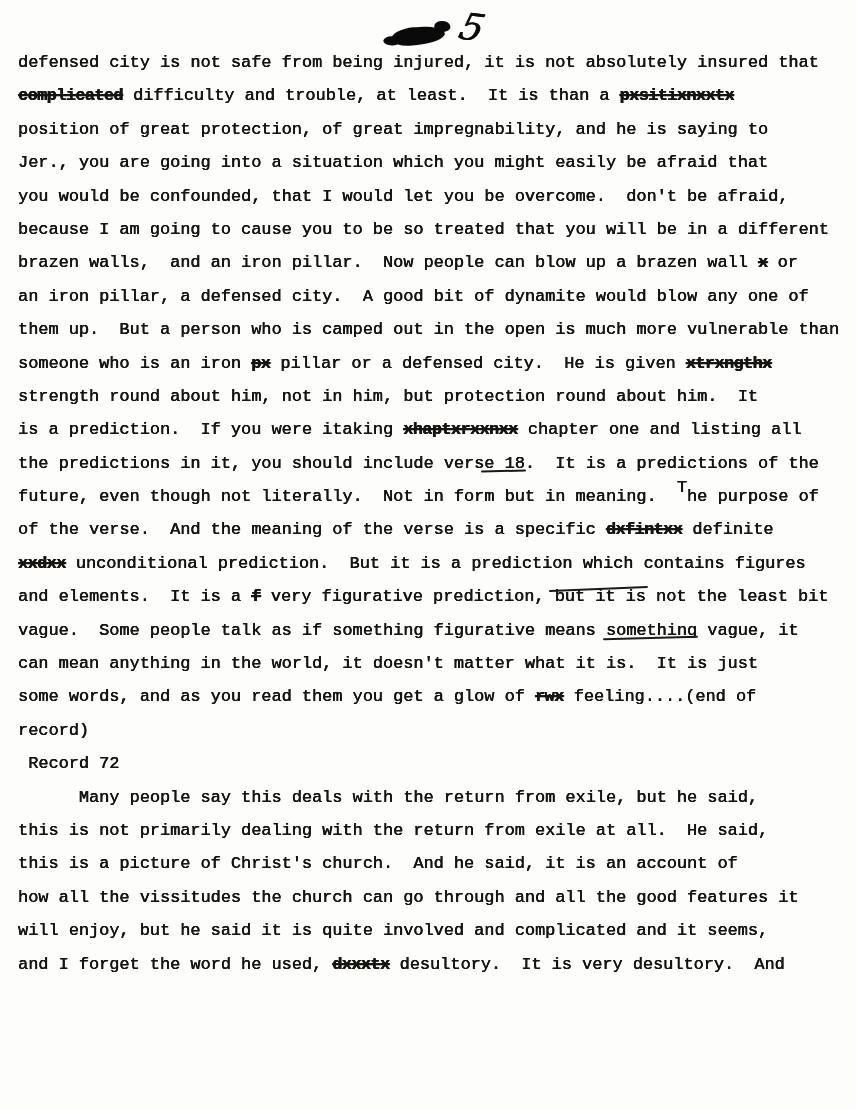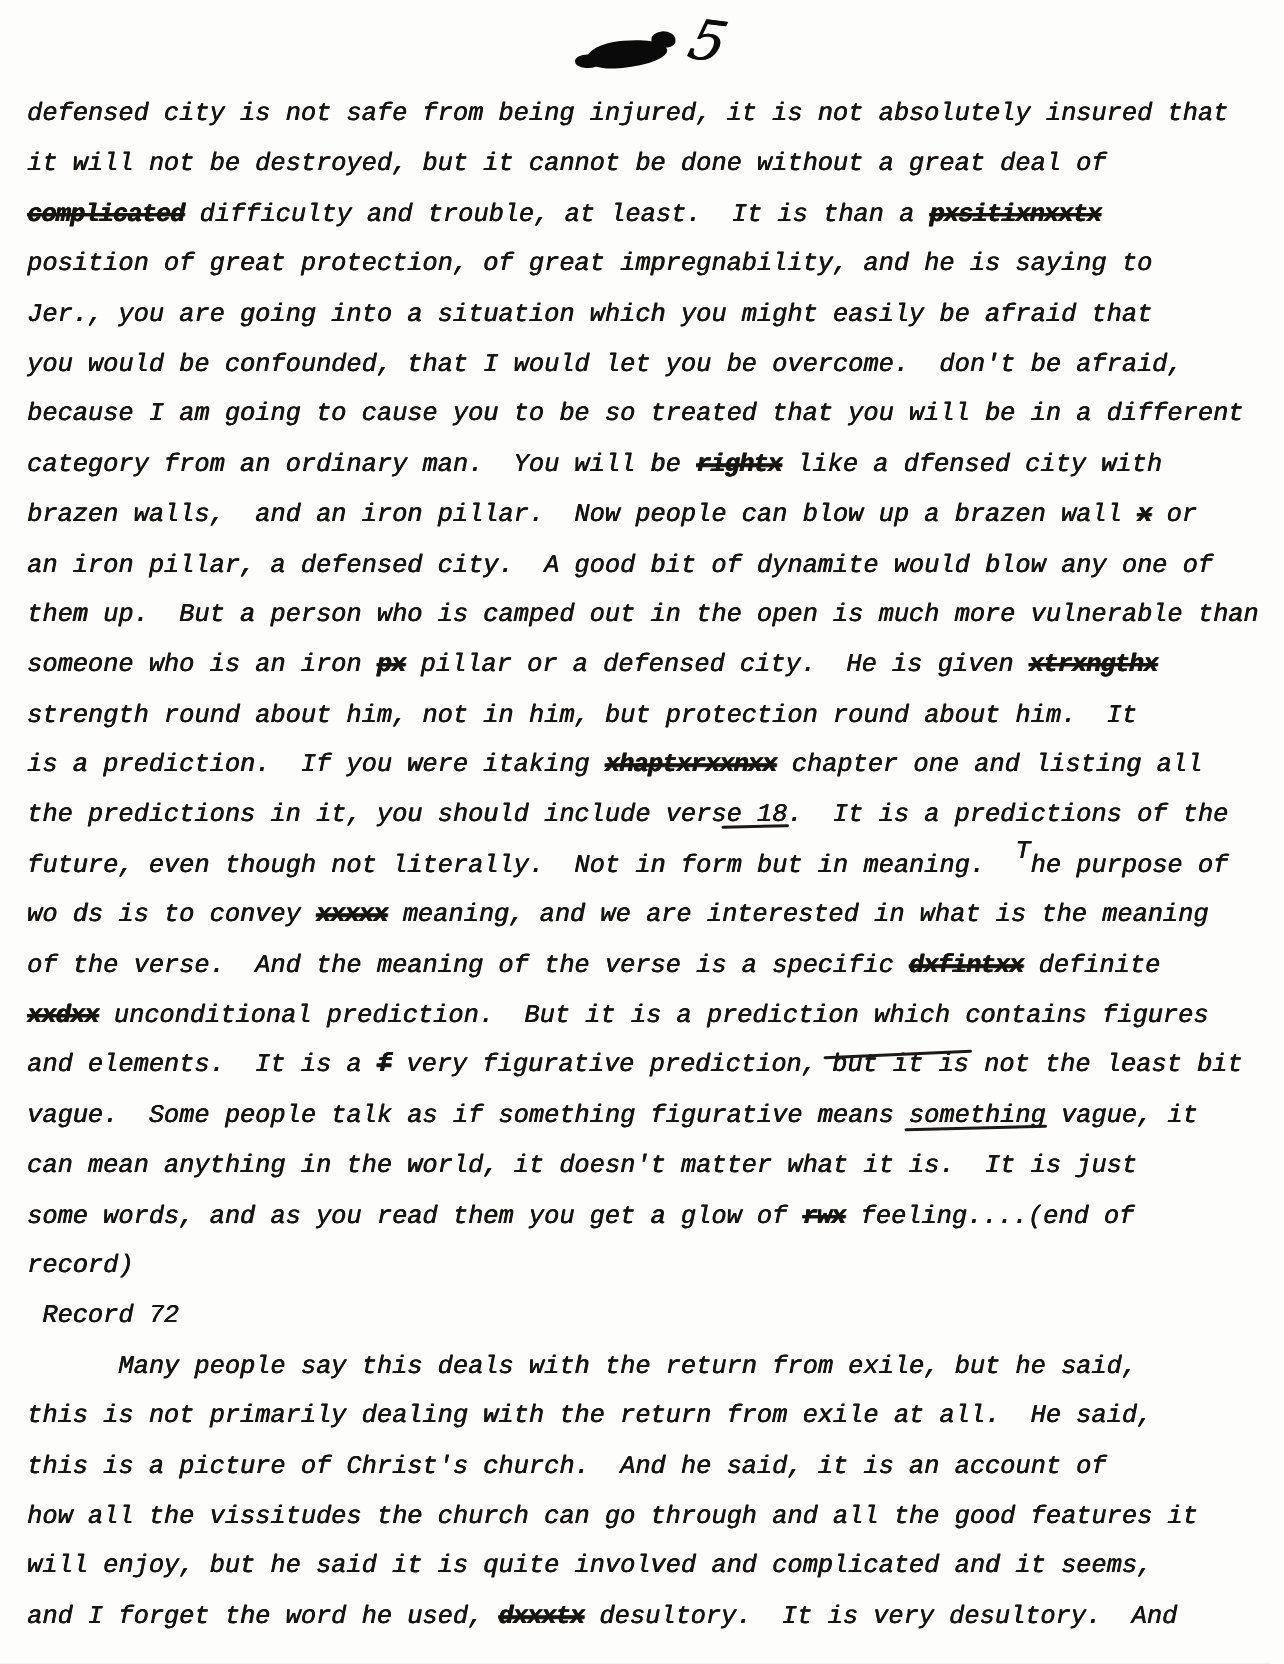--- a/index.html
+++ b/index.html
@@ -62,24 +62,23 @@
     font-family: "DejaVu Serif", serif;
     font-style: italic;
     font-size: 37px;
     font-weight: 500;
     color: #0c0c0c;
     transform: rotate(7deg) skewX(-8deg);
     text-shadow: 0.6px 0 0 currentColor;
   }
   .typed-lines {
     position: absolute;
-    top: 60px;
+    top: 46px;
     left: 18px;
     right: 14px;
-    font-style: italic;
   }
   .line {
     height: 33.4px;
     line-height: 33.4px;
     white-space: pre-wrap;
   }
   .seg-normal {}
   .seg-struck {
     font-weight: 700;
     text-decoration: line-through;
@@ -118,36 +117,33 @@
 </head>
 <body>
 
 <div class="page">
   <div class="header">
     <div class="ink-blot"></div>
     <div class="hand-five">5</div>
   </div>
   <div class="typed-lines">
       <div class="line"><span class="seg-normal">defensed city is not safe from being injured, it is not absolutely insured that</span></div>
-      <div class="line"><span class="seg-normal">it will not be destroyed, but it cannot be done without a great deal of</span></div>
       <div class="line"><span class="seg-struck">complicated</span><span class="seg-normal"> difficulty and trouble, at least.  It is than a </span><span class="seg-struck">pxsitixnxxtx</span></div>
       <div class="line"><span class="seg-normal">position of great protection, of great impregnability, and he is saying to</span></div>
       <div class="line"><span class="seg-normal">Jer., you are going into a situation which you might easily be afraid that</span></div>
       <div class="line"><span class="seg-normal">you would be confounded, that I would let you be overcome.  don't be afraid,</span></div>
       <div class="line"><span class="seg-normal">because I am going to cause you to be so treated that you will be in a different</span></div>
-      <div class="line"><span class="seg-normal">category from an ordinary man.  You will be </span><span class="seg-struck">rightx</span><span class="seg-normal"> like a dfensed city with</span></div>
       <div class="line"><span class="seg-normal">brazen walls,  and an iron pillar.  Now people can blow up a brazen wall </span><span class="seg-struck">x</span><span class="seg-normal"> or</span></div>
       <div class="line"><span class="seg-normal">an iron pillar, a defensed city.  A good bit of dynamite would blow any one of</span></div>
       <div class="line"><span class="seg-normal">them up.  But a person who is camped out in the open is much more vulnerable than</span></div>
       <div class="line"><span class="seg-normal">someone who is an iron </span><span class="seg-struck">px</span><span class="seg-normal"> pillar or a defensed city.  He is given </span><span class="seg-struck">xtrxngthx</span></div>
       <div class="line"><span class="seg-normal">strength round about him, not in him, but protection round about him.  It</span></div>
       <div class="line"><span class="seg-normal">is a prediction.  If you were itaking </span><span class="seg-struck">xhaptxrxxnxx</span><span class="seg-normal"> chapter one and listing all</span></div>
       <div class="line"><span class="seg-normal">the predictions in it, you should include vers</span><span class="seg-underline">e 18</span><span class="seg-normal">.  It is a predictions of the</span></div>
       <div class="line"><span class="seg-normal">future, even though not literally.  Not in form but in meaning.  </span><span class="seg-raised">T</span><span class="seg-normal">he purpose of</span></div>
-      <div class="line"><span class="seg-normal">wo ds is to convey </span><span class="seg-struck">xxxxx</span><span class="seg-normal"> meaning, and we are interested in what is the meaning</span></div>
       <div class="line"><span class="seg-normal">of the verse.  And the meaning of the verse is a specific </span><span class="seg-struck">dxfintxx</span><span class="seg-normal"> definite</span></div>
       <div class="line"><span class="seg-struck">xxdxx</span><span class="seg-normal"> unconditional prediction.  But it is a prediction which contains figures</span></div>
       <div class="line"><span class="seg-normal">and elements.  It is a </span><span class="seg-struck">f</span><span class="seg-normal"> very figurative prediction, </span><span class="seg-overline">but it is</span><span class="seg-normal"> not the least bit</span></div>
       <div class="line"><span class="seg-normal">vague.  Some people talk as if something figurative means </span><span class="seg-underline">something</span><span class="seg-normal"> vague, it</span></div>
       <div class="line"><span class="seg-normal">can mean anything in the world, it doesn't matter what it is.  It is just</span></div>
       <div class="line"><span class="seg-normal">some words, and as you read them you get a glow of </span><span class="seg-struck">rwx</span><span class="seg-normal"> feeling....(end of</span></div>
       <div class="line"><span class="seg-normal">record)</span></div>
       <div class="line"><span class="seg-normal"> Record 72</span></div>
       <div class="line"><span class="seg-normal">      Many people say this deals with the return from exile, but he said,</span></div>
       <div class="line"><span class="seg-normal">this is not primarily dealing with the return from exile at all.  He said,</span></div>

